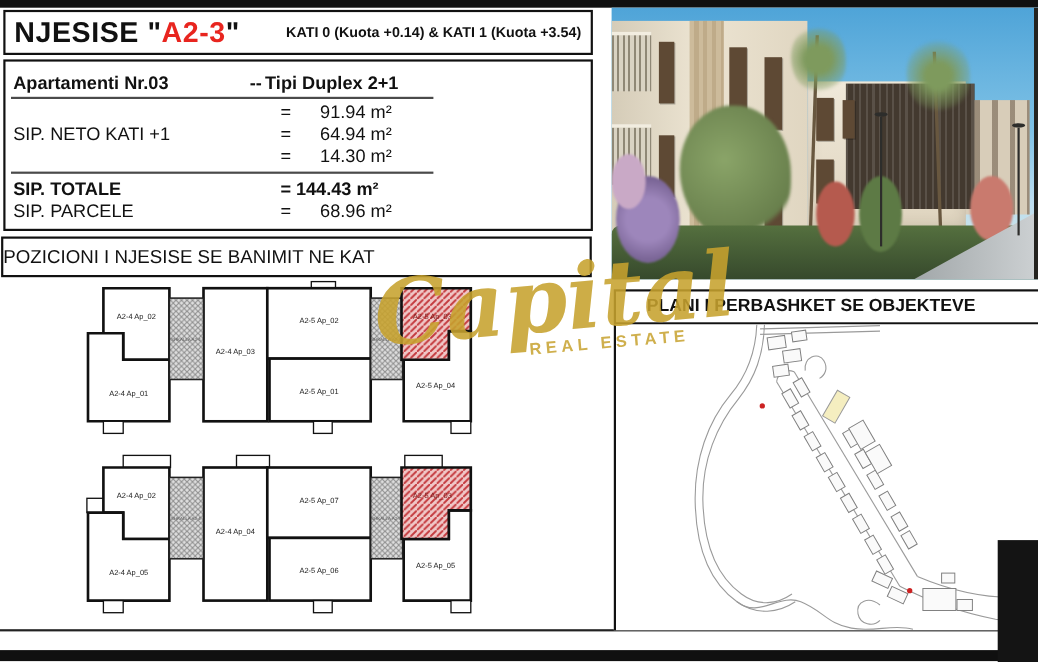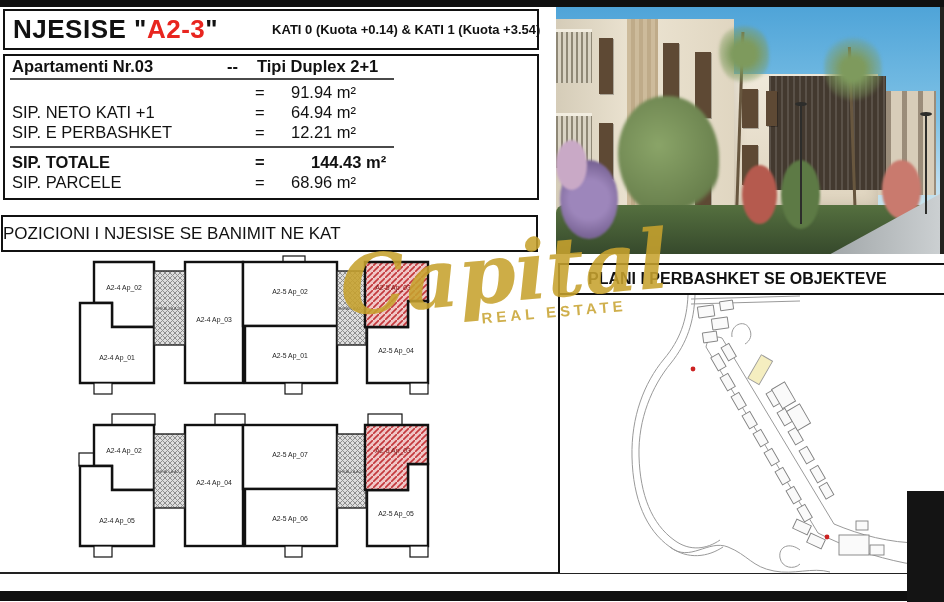--- a/index.html
+++ b/index.html
@@ -11,31 +11,31 @@
   
   .bar-top{left:0;top:0;width:944px;height:7px;background:#101010;}
   .bar-bottom{left:0;top:591px;width:944px;height:10px;background:#101010;}
   .hline-bottom{left:0;top:572px;width:910px;height:2px;background:#222;}
   .black-block{left:907px;top:491px;width:37px;height:111px;background:#141414;}
   
   .title-box{left:3px;top:9px;width:532px;height:37px;border:2px solid #111;background:#fff;
     display:flex;align-items:center;}
   .title-main{font-size:26px;font-weight:bold;letter-spacing:.5px;margin-left:8px;white-space:nowrap;}
   .title-code{color:#e8251f;}
-  .title-levels{font-size:13px;font-weight:bold;margin-left:54px;white-space:nowrap;}
-  
-  .apt-box{left:3px;top:54px;width:532px;height:142px;border:2px solid #111;background:#fff;padding-top:0;}
+  .title-levels{font-size:13px;font-weight:bold;margin-left:42px;white-space:nowrap;}
+  
+  .apt-box{left:3px;top:54px;width:532px;height:142px;border:2px solid #111;background:#fff;padding-top:10px;}
   .apt-row{position:relative;height:20px;line-height:20px;font-size:16.5px;padding-left:7px;white-space:nowrap;}
   .apt-head{font-weight:bold;}
   .apt-head .dash{position:absolute;left:222px;}
-  .apt-head .typ{position:absolute;left:252px;}
+  .apt-head .typ{position:absolute;left:236px;}
   .apt-row .eq{position:absolute;left:250px;}
   .apt-row .val{position:absolute;left:286px;}
   .apt-row.bold{font-weight:bold;}
-  .apt-row.bold .val{left:264px;margin-left:42px;}
+  .apt-row.bold .val{left:264px;}
   .rule{height:2px;background:#4a4a4a;width:384px;margin:2px 0 2px 5px;}
   .rule.mid{margin-top:4px;margin-bottom:4px;}
   
   .pos-box{left:1px;top:215px;width:533px;height:33px;border:2.5px solid #111;background:#fff;
     display:flex;align-items:center;font-size:17px;font-weight:normal;padding-left:0;}
   .plani-box{left:558px;top:263px;width:390px;height:28px;border:2.5px solid #111;background:#fff;
     display:flex;align-items:center;font-size:16px;font-weight:bold;padding-left:28px;}
   
   .plan-svg{left:55px;top:248px;}
   .plan-svg text{font-family:"Liberation Sans",sans-serif;}
@@ -100,23 +100,22 @@
   <div class="apt-row">
     <span class="eq">=</span>
     <span class="val">91.94 m²</span>
   </div>
   <div class="apt-row">
     <span>SIP. NETO KATI +1</span>
     <span class="eq">=</span>
     <span class="val">64.94 m²</span>
   </div>
   <div class="apt-row">
-    <span>SIP. E PERBASHKET</span>
-    <span class="eq">=</span>
-    <span class="val">12.21 m²</span>
+    <span class="eq">=</span>
+    <span class="val">14.30 m²</span>
   </div>
   <div class="rule mid"></div>
   <div class="apt-row bold">
     <span>SIP. TOTALE</span>
     <span class="eq">=</span>
     <span class="val">144.43 m²</span>
   </div>
   <div class="apt-row">
     <span>SIP. PARCELE</span>
     <span class="eq">=</span>

